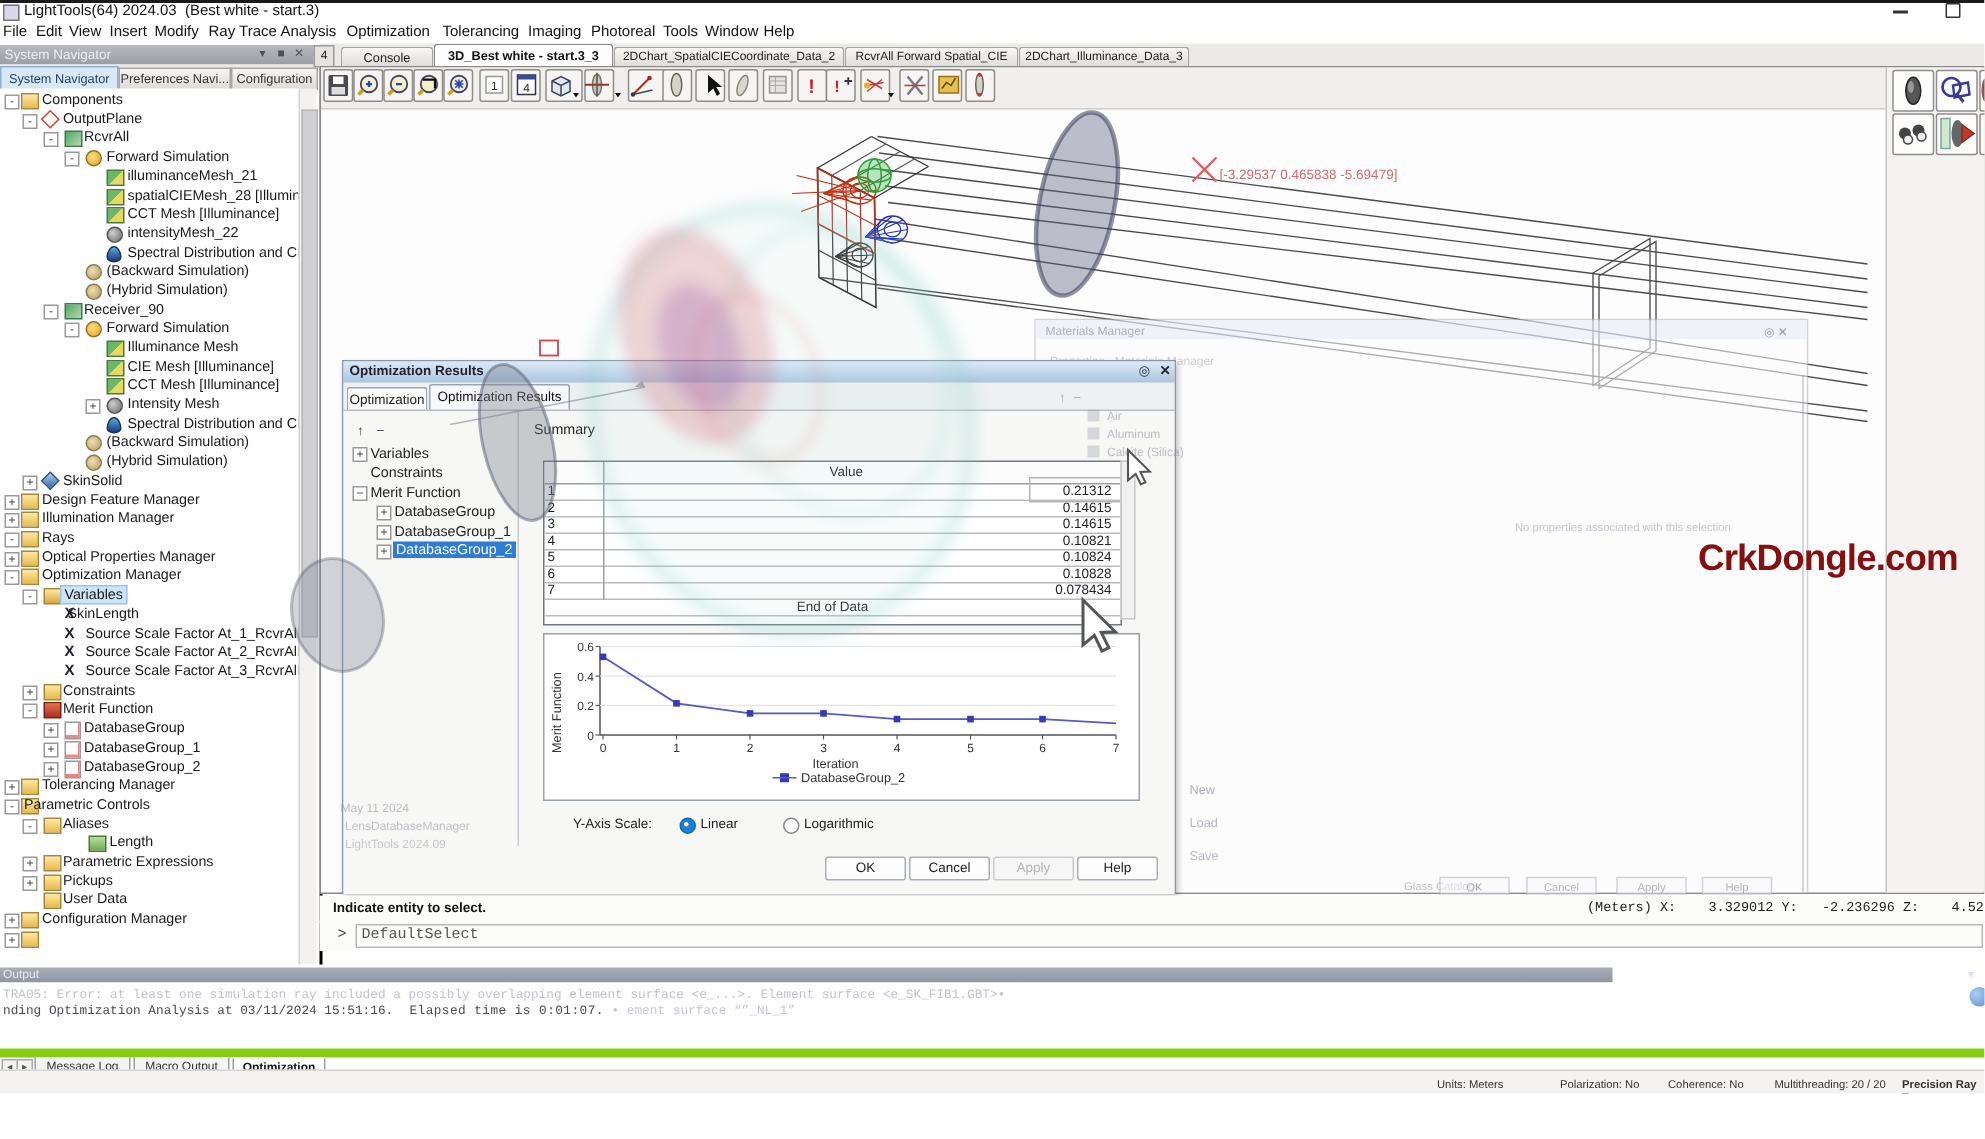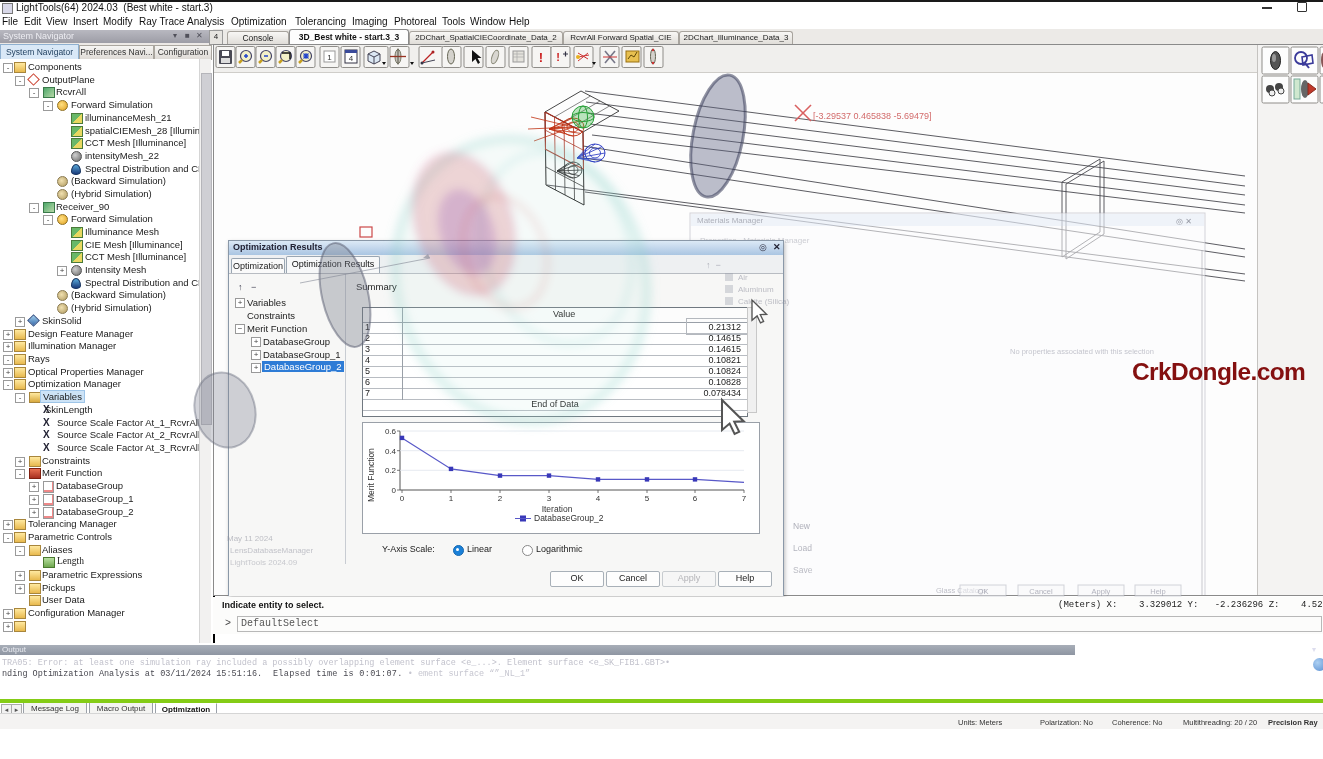--- a/index.html
+++ b/index.html
@@ -213,28 +213,28 @@
         <span class="abs" style="left:56px;top:0px;">DatabaseGroup_2</span>
       </div>
 <div class="tree-row" style="left:0;top:459px;width:199px;">
         <span class="pm" style="left:3px;">+</span>
         <span class="ticon" style="left:14px;background:linear-gradient(#ffe9a0,#e8b94e);border:1px solid #a8863c;"></span>
         <span class="abs" style="left:28px;top:0px;">Tolerancing Manager</span>
       </div>
 <div class="tree-row" style="left:0;top:472px;width:199px;">
         <span class="pm" style="left:3px;">-</span>
         <span class="ticon" style="left:14px;background:linear-gradient(#ffe9a0,#e8b94e);border:1px solid #a8863c;"></span>
-        <span class="abs" style="left:28px;top:0px;">Parametric Controls</span>
+        <span class="abs" style="left:16px;top:0px;">Parametric Controls</span>
       </div>
 <div class="tree-row" style="left:0;top:485px;width:199px;">
         <span class="pm" style="left:15px;">-</span>
         <span class="ticon" style="left:29px;background:linear-gradient(#ffe9a0,#e8b94e);border:1px solid #a8863c;"></span>
         <span class="abs" style="left:42px;top:0px;">Aliases</span>
       </div>
-<div class="tree-row" style="left:0;top:497px;width:168px;font-family:Liberation Serif, serif;">
+<div class="tree-row" style="left:16px;top:497px;width:168px;">
         <span class="ticon" style="left:43px;background:linear-gradient(#b8e0a0,#70a850);border:1px solid #4a7a30;"></span>
         <span class="abs" style="left:57px;top:0px;">Length</span>
       </div>
 <div class="tree-row" style="left:0;top:510px;width:199px;">
         <span class="pm" style="left:15px;">+</span>
         <span class="ticon" style="left:29px;background:linear-gradient(#ffe9a0,#e8b94e);border:1px solid #a8863c;"></span>
         <span class="abs" style="left:42px;top:0px;">Parametric Expressions</span>
       </div>
 <div class="tree-row" style="left:0;top:523px;width:199px;">
         <span class="pm" style="left:15px;">+</span>
@@ -633,21 +633,21 @@
   <div class="abs mono" style="left:24px;top:2px;width:1080px;height:14px;border:1px solid #b8b8b8;font-size:10px;color:#555;line-height:13px;padding-left:3px;">DefaultSelect</div>
 </div>
 <div class="abs" style="left:0;top:645px;width:1075px;height:10px;background:linear-gradient(#a8aeb8,#8e95a2);">
   <span class="abs" style="left:2px;top:0px;font-size:8px;color:#e8eaf0;">Output</span>
   <span class="abs" style="left:1312px;top:0px;font-size:8px;color:#dde;">▾</span>
 </div>
 <div class="abs mono" style="left:0;top:655px;width:1323px;height:44px;background:#fff;font-size:8.5px;white-space:nowrap;overflow:hidden;">
   <div class="abs" style="left:2px;top:3px;color:#c2c2cc;">TRA05: Error: at least one simulation ray included a possibly overlapping element surface &lt;e_...&gt;. Element surface &lt;e_SK_FIB1.GBT&gt;•</div>
   <div class="abs" style="left:2px;top:14px;color:#4a4a52;">nding Optimization Analysis at 03/11/2024 15:51:16.<span style="letter-spacing:0.3px;">&nbsp;&nbsp;Elapsed time is 0:01:07.</span><span style="color:#c6c6d0;">&nbsp;•&nbsp;ement surface “”_NL_1”</span></div>
 </div>
-<div class="abs" style="left:0;top:699px;width:1323px;height:14px;background:#fff;border-top:4px solid #84cc16;">
+<div class="abs" style="left:0;top:699px;width:1323px;height:14px;background:#fff;border-top:6px solid #84cc16;">
   <div class="abs" style="left:1px;top:1px;width:9px;height:11px;border:1px solid #aaa;background:#f2f2f2;font-size:7px;text-align:center;color:#555;line-height:10px;">◂</div>
   <div class="abs" style="left:11px;top:1px;width:9px;height:11px;border:1px solid #aaa;background:#f2f2f2;font-size:7px;text-align:center;color:#555;line-height:10px;">▸</div>
   <div class="abs" style="left:23px;top:0px;width:62px;height:13px;background:#f4f4f2;border:1px solid #9aa0a8;border-top:none;transform:perspective(10px);font-size:8px;color:#333;text-align:center;line-height:12px;">Message Log</div>
   <div class="abs" style="left:89px;top:0px;width:62px;height:13px;background:#f4f4f2;border:1px solid #9aa0a8;border-top:none;font-size:8px;color:#333;text-align:center;line-height:12px;">Macro Output</div>
   <div class="abs" style="left:155px;top:0px;width:60px;height:13px;background:#fff;border:1px solid #9aa0a8;border-top:1px solid #fff;font-size:8px;font-weight:bold;color:#111;text-align:center;line-height:12px;">Optimization</div>
 </div>
 <div class="abs" style="left:0;top:713px;width:1323px;height:16px;background:#f4f3f2;border-top:1px solid #d5d5d5;font-size:7.5px;color:#333;">
   <span class="abs" style="left:958px;top:4px;">Units: Meters</span>
   <span class="abs" style="left:1040px;top:4px;">Polarization: No</span>
   <span class="abs" style="left:1112px;top:4px;">Coherence: No</span>

